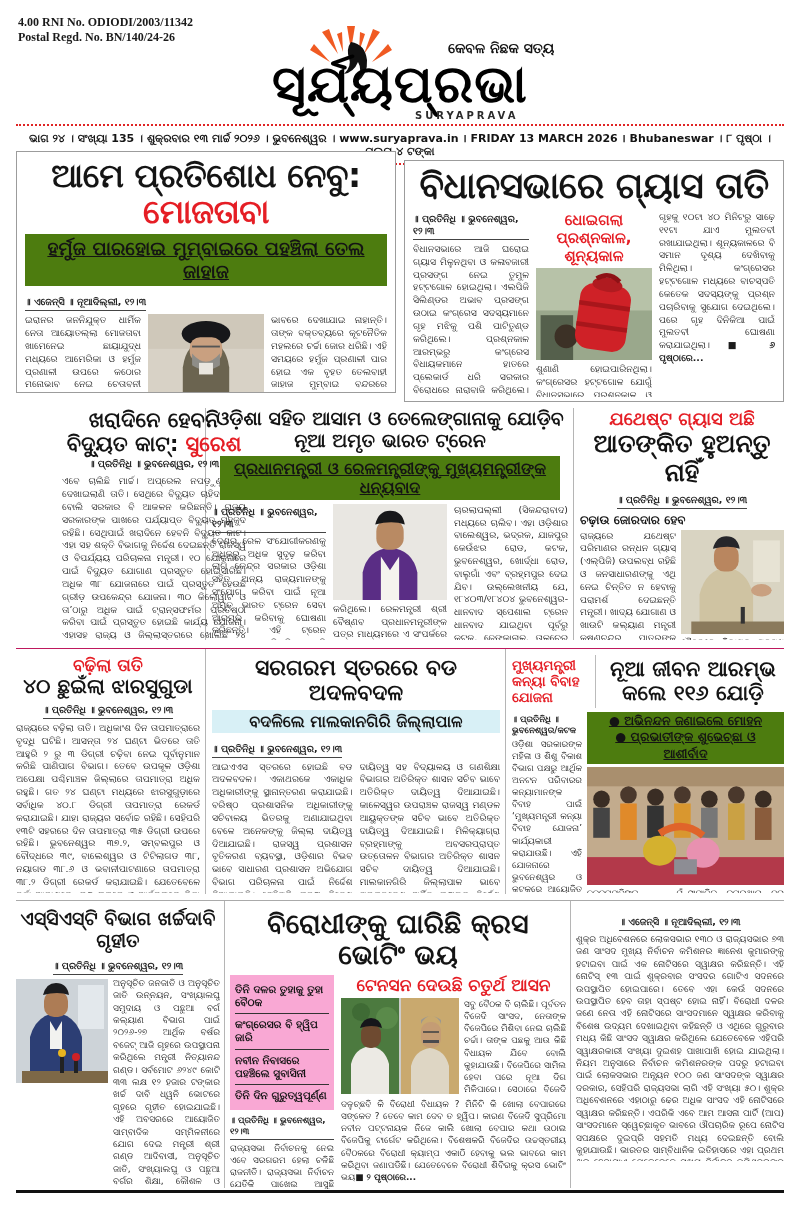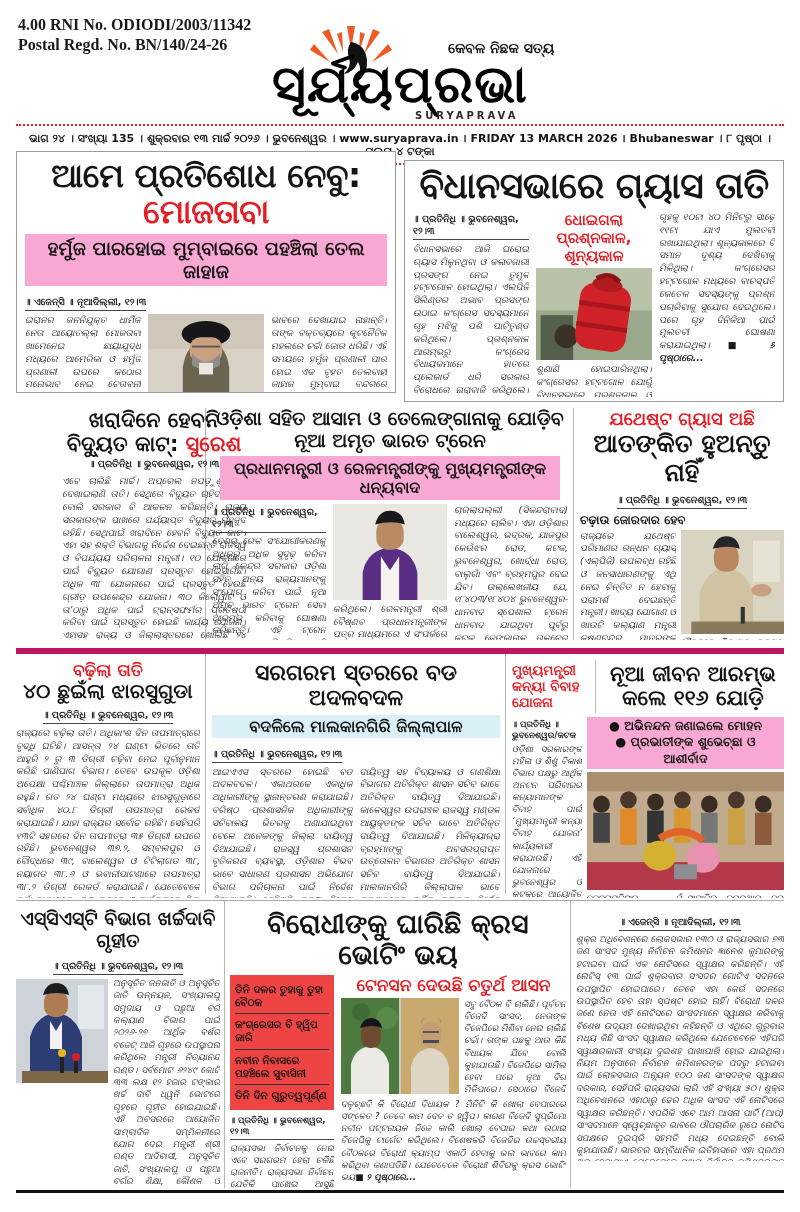--- a/index.html
+++ b/index.html
@@ -1,34 +1,34 @@
 <!DOCTYPE html>
 <html><head>
 <meta charset="utf-8">
 <style>
   * { box-sizing: border-box; margin: 0; padding: 0; }
   body { background:#e9e9e9; font-family:"DejaVu Sans", sans-serif; }
   .page { position:relative; width:800px; height:1212px; margin:0 auto; background:#ffffff; color:#141414; overflow:hidden; }
 
   
-  .fineprint { position:absolute; top:15px; left:18px; font-family:"Liberation Serif", serif; font-weight:bold; font-size:16px; line-height:1.25; color:#1a1a1a; }
+  .fineprint { position:absolute; top:15px; left:18px; font-family:"Liberation Serif", serif; font-weight:bold; font-size:12px; line-height:1.25; color:#1a1a1a; }
   .logo-wrap { position:absolute; top:18px; left:0; width:800px; height:100px; }
   .sun { position:absolute; left:308px; top:6px; }
   .tagline { position:absolute; left:448px; top:22px; font-size:14px; font-weight:bold; color:#111; }
   .title-odia { position:absolute; left:0; top:40px; width:800px; text-align:center; font-size:52px; font-weight:bold; letter-spacing:1px; color:#000; line-height:1; }
   .title-latin { position:absolute; left:415px; top:92px; font-size:10px; font-weight:bold; letter-spacing:3px; color:#2b2b2b; }
   .dateline { position:absolute; top:124px; left:16px; width:768px; border-top:2px dotted #e02424; border-bottom:2px dotted #e02424; padding:4px 0 5px; text-align:center; font-size:11px; font-weight:bold; color:#151515; }
 
   
   .byline { font-size:9.5px; font-weight:bold; color:#222; padding:2px 0; }
   .byline.u { border-bottom:1px solid #444; display:inline-block; }
-  .body-txt { font-size:9.3px; line-height:1.38; text-align:justify; color:#1c1c1c; overflow:hidden;font-style:italic; }
+  .body-txt { font-size:9.3px; line-height:1.38; text-align:justify; color:#1c1c1c; overflow:hidden; }
   .jump { font-weight:bold; }
   .kicker-red { color:#e51e25; font-weight:bold; text-align:center; }
-  .subhead-peach { background:#f9a8d4; font-weight:bold; text-align:center; }
+  .subhead-peach { background:#4d7c0f; font-weight:bold; text-align:center;text-decoration:underline; }
   .subhead-blue { background:#d8f0f6; font-weight:bold; text-align:center; }
   .vline { position:absolute; top:0; bottom:0; width:1px; background:#b5b5b5; }
 
   
   .box { position:absolute; border:1px solid #9c9c9c; background:#fff; padding:6px 8px; overflow:hidden; }
   .b1-left  { top:151px; left:16px;  width:380px; height:242px; }
   .b1-right { top:160px; left:404px; width:380px; height:242px; }
   .hl-xl { font-size:33px; font-weight:bold; line-height:1.08; text-align:center; letter-spacing:-0.5px; }
   .hl-xl .red { color:#e51e25; }
   .b1-left .subhead-peach { margin:5px 0 4px; font-size:19px; padding:3px 2px; }
@@ -38,34 +38,34 @@
 
   
   .band2 { position:absolute; top:408px; left:16px; width:768px; height:232px; }
   .b2-l { position:absolute; left:8px; top:0; width:184px; height:232px; overflow:hidden;margin-left:38px; }
   .b2-c { position:absolute; left:196px; top:0; width:356px; height:232px; overflow:hidden; }
   .b2-r { position:absolute; left:564px; top:0; width:204px; height:232px; overflow:hidden; }
   .hl-m { font-size:20px; font-weight:bold; line-height:1.15; text-align:center; }
   .hl-m .red { color:#e51e25; }
 
   
-  .band3 { position:absolute; top:648px; left:16px; width:768px; height:246px; border-top:6px solid #be185d; padding-top:4px; }
+  .band3 { position:absolute; top:648px; left:16px; width:768px; height:246px; border-top:1px solid #be185d; padding-top:4px; }
   .b3-l { position:absolute; left:0; top:6px; width:184px; height:238px; overflow:hidden; }
   .b3-c { position:absolute; left:196px; top:6px; width:288px; height:238px; overflow:hidden; }
   .b3-r { position:absolute; left:496px; top:6px; width:272px; height:238px; overflow:hidden; }
   .cols2 { display:flex; gap:7px; }
   .cols2 .c { flex:1; overflow:hidden; }
   .redbox { color:#e51e25; font-weight:bold; font-size:13.5px; line-height:1.2; text-align:left; border-right:1px solid #bbb; padding:2px 6px 2px 0; }
 
   
   .band4 { position:absolute; top:900px; left:16px; width:768px; height:288px; border-top:1px solid #aaa; padding-top:5px; }
   .b4-l { position:absolute; left:0; top:7px; width:204px; height:281px; overflow:hidden; }
   .b4-c { position:absolute; left:214px; top:7px; width:336px; height:281px; overflow:hidden; }
   .b4-r { position:absolute; left:560px; top:7px; width:208px; height:281px; overflow:hidden; }
-  .sidebar { background:#ef4444; padding:4px 5px; font-size:10.5px; font-weight:bold; line-height:1.25; }
+  .sidebar { background:#f9a8d4; padding:4px 5px; font-size:10.5px; font-weight:bold; line-height:1.25; }
   .sidebar .it { padding:4px 0; border-bottom:1px solid #333; }
   .sidebar .it:last-child { border-bottom:none; }
   .bottom-rule { position:absolute; top:1190px; left:16px; width:768px; height:3px; background:#111; }
 
   .caption { font-size:8.8px; line-height:1.3; text-align:justify; color:#222; }
   .lead-bold { font-weight:bold; font-size:12px; }
   .hl-band4 { font-size:19px; font-weight:bold; text-align:center; line-height:1.15; }
 </style>
 </head>
 <body>

